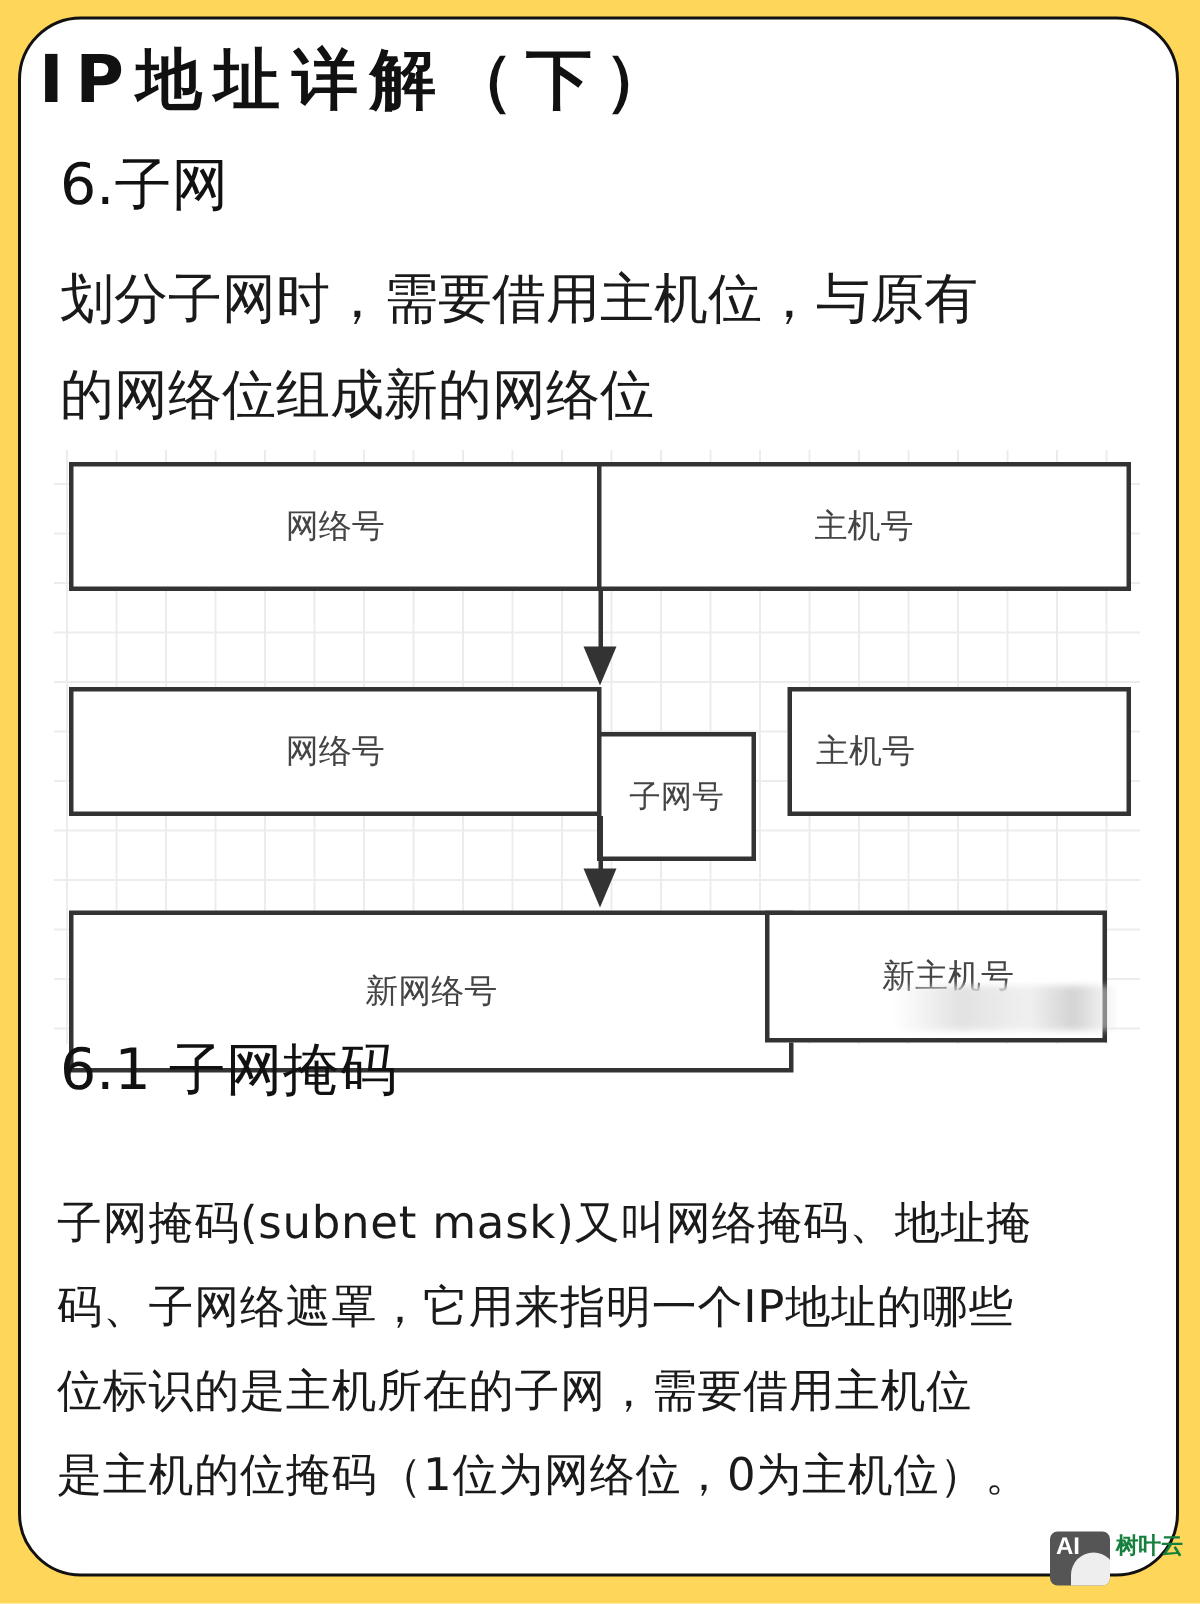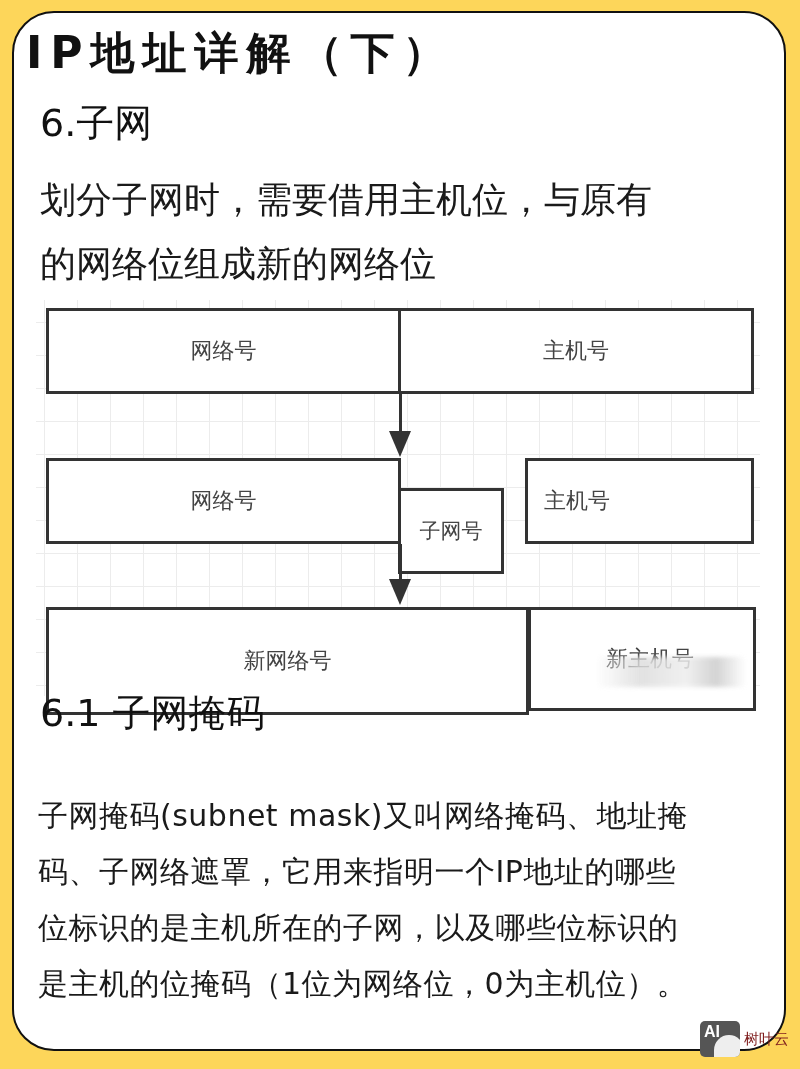--- a/index.html
+++ b/index.html
@@ -39,28 +39,28 @@
   .vline { position:absolute; width:3px; background:#333; }
   .arrowhead {
     position:absolute; width:0; height:0;
     border-left:11px solid transparent; border-right:11px solid transparent; border-top:26px solid #333;
   }
   .blur {
     position:absolute; left:560px; top:357px; width:150px; height:30px;
     background:linear-gradient(90deg, rgba(255,255,255,0.3), #ddd 30%, #eee 60%, #ccc 80%, rgba(255,255,255,0.4));
     filter:blur(2px); opacity:0.85;
   }
-  .watermark { position:absolute; left:700px; top:1021px; display:flex; align-items:center; gap:4px; }
+  .watermark { position:absolute; left:700px; top:1021px; display:flex; align-items:flex-start; gap:4px; }
   .wm-icon {
     width:40px; height:36px; background:#555; border-radius:5px; position:relative; overflow:hidden;
     color:#fff; font-weight:bold; font-size:16px; font-family:"Liberation Sans", sans-serif;
   }
   .wm-icon span { position:absolute; left:4px; top:2px; }
   .wm-icon .hill { position:absolute; left:14px; top:14px; width:30px; height:30px; background:#fff; border-radius:50% 50% 0 0; opacity:0.9; }
-  .wm-text { font-size:15px; color:#7f1d1d; font-weight:normal; }
+  .wm-text { font-size:15px; color:#15803d; font-weight:bold; }
 </style>
 </head>
 <body>
 
 <div class="card"></div>
 
 <div class="title">IP地址详解（下）</div>
 
 <div class="h2 s6">6.子网</div>
 
@@ -78,30 +78,30 @@
   <div class="arrowhead" style="left:353px; top:131px;"></div>
 
   <div class="box" style="left:10px; top:158px; width:355px; height:86px;">网络号</div>
   <div class="box small" style="left:362px; top:140px; width:106px; height:86px;margin-top:48px;">子网号</div>
   <div class="box" style="left:489px; top:158px; width:229px; height:86px; justify-content:flex-start; padding-left:16px;">主机号</div>
 
   <div class="vline" style="left:363px; top:244px; height:38px;"></div>
   <div class="arrowhead" style="left:353px; top:279px;"></div>
 
   <div class="box" style="left:10px; top:307px; width:483px; height:108px;">新网络号</div>
-  <div class="box" style="left:492px; top:307px; width:228px; height:104px; border-right:3px solid #333;padding-left:16px;">新主机号</div>
+  <div class="box" style="left:474px; top:307px; width:228px; height:88px; border-right:3px solid #333;padding-left:16px;">新主机号</div>
   <div class="blur"></div>
 </div>
 
 <div class="h2 s61">6.1 子网掩码</div>
 
 <div class="para2">
   <div>子网掩码(subnet mask)又叫网络掩码、地址掩</div>
   <div>码、子网络遮罩，它用来指明一个IP地址的哪些</div>
-  <div>位标识的是主机所在的子网，以及哪些位标识的</div>
+  <div>位标识的是主机所在的子网，需要借用主机位</div>
   <div>是主机的位掩码（1位为网络位，0为主机位）。</div>
 </div>
 
 <div class="watermark">
   <div class="wm-icon">
     <div class="hill"></div>
     <span>AI</span>
   </div>
   <span class="wm-text">树叶云</span>
 </div>

